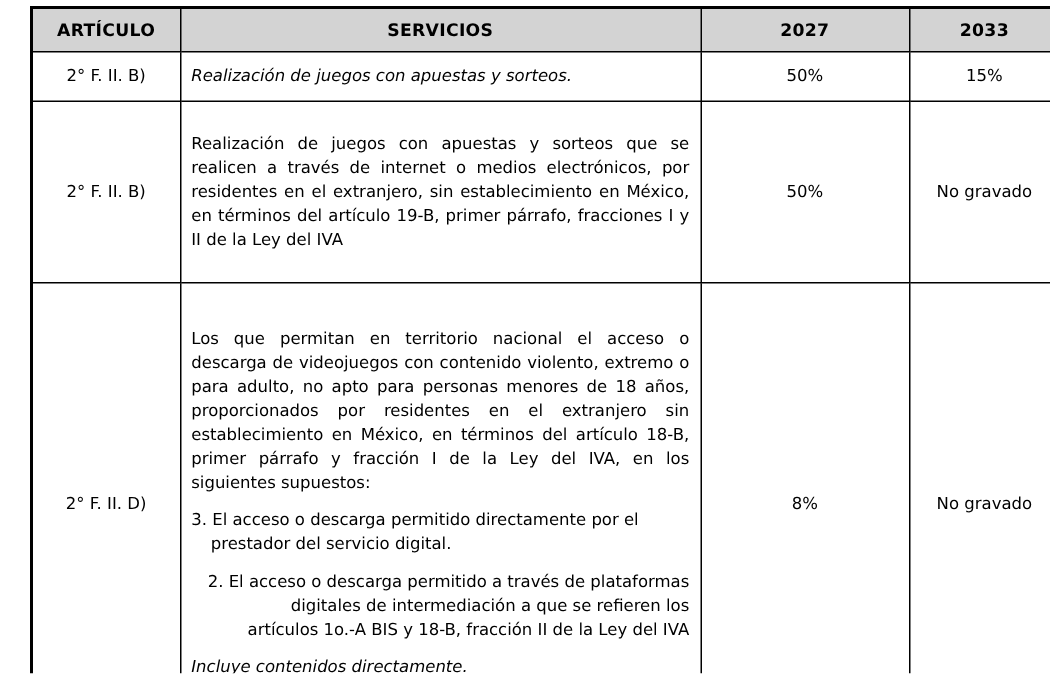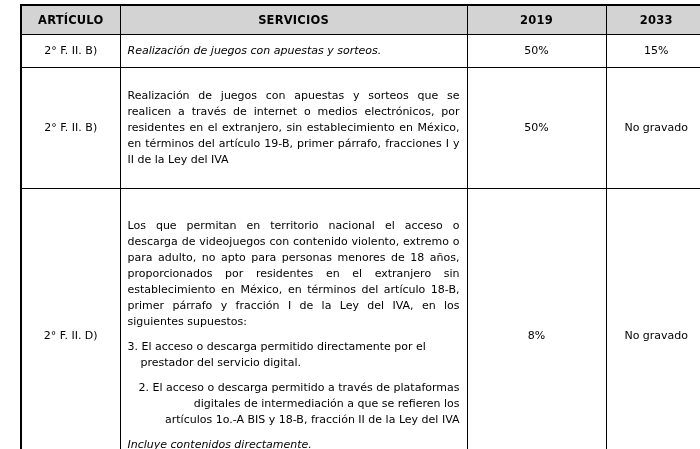--- a/index.html
+++ b/index.html
@@ -69,21 +69,21 @@
     <colgroup>
       <col style="width:99px">
       <col style="width:347px">
       <col style="width:139px">
       <col style="width:101px">
     </colgroup>
     <tbody>
         <tr class="header-row">
       <th>ARTÍCULO</th>
       <th>SERVICIOS</th>
-      <th>2019</th>
+      <th>2027</th>
       <th>2033</th>
     </tr>
 
     <tr class="row-1">
       <td class="articulo-cell">2° F. II. B)</td>
       <td class="servicios-cell">
         <div class="para-last">Realización de juegos con apuestas y sorteos.</div>
       </td>
       <td class="value-cell">50%</td>
       <td class="value-cell">15%</td>

